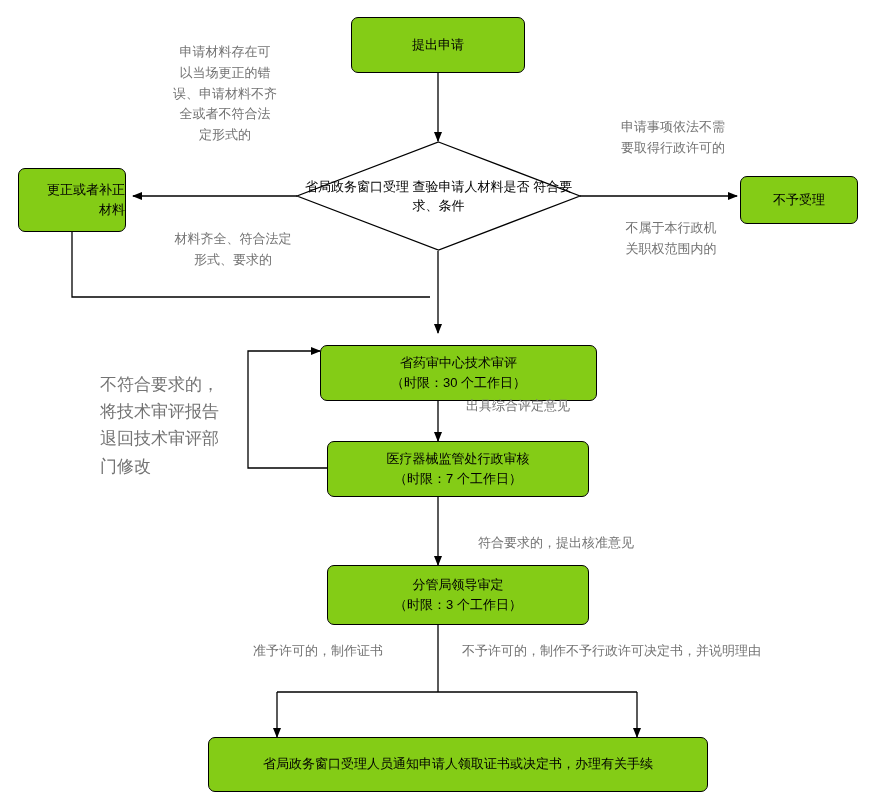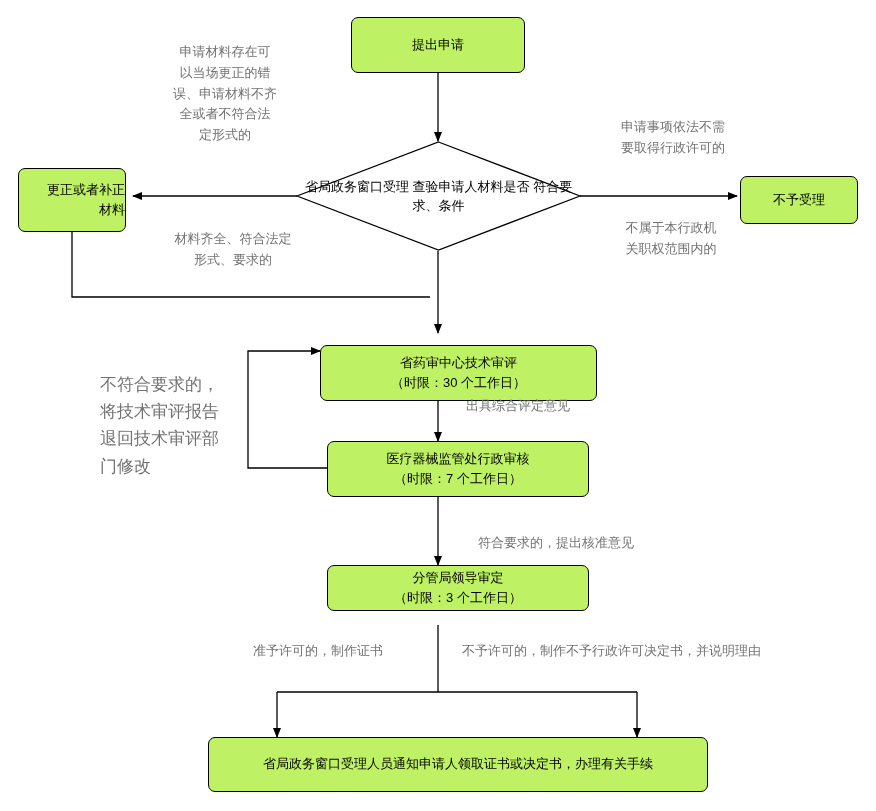--- a/index.html
+++ b/index.html
@@ -23,21 +23,21 @@
     left: 0;
     top: 0;
     width: 876px;
     height: 811px;
     pointer-events: none;
   }
   .node {
     position: absolute;
     box-sizing: border-box;
     border: 1px solid #000000;
-    background: #bef264;
+    background: #84cc16;
     display: flex;
     flex-direction: column;
     align-items: center;
     justify-content: center;
     text-align: center;
     font-size: 13px;
     line-height: 1.55;
     border-radius: 7px;
   }
   .node .l {
@@ -136,21 +136,21 @@
   <div class="node" style="left:320px; top:333px; width:277px; height:56px;margin-top:12px;">
     <span class="l">省药审中心技术审评</span>
     <span class="l">（时限：30 个工作日）</span>
   </div>
 
   <div class="node" style="left:327px; top:441px; width:262px; height:56px;">
     <span class="l">医疗器械监管处行政审核</span>
     <span class="l">（时限：7 个工作日）</span>
   </div>
 
-  <div class="node" style="left:327px; top:565px; width:262px; height:46px;">
+  <div class="node" style="left:327px; top:565px; width:262px; height:60px;">
     <span class="l">分管局领导审定</span>
     <span class="l">（时限：3 个工作日）</span>
   </div>
 
   <div class="node" style="left:208px; top:737px; width:500px; height:55px;">
     <span class="l">省局政务窗口受理人员通知申请人领取证书或决定书，办理有关手续</span>
   </div>
 
   <div class="label" style="left:150px; top:42px; width:150px;">申请材料存在可
 以当场更正的错

